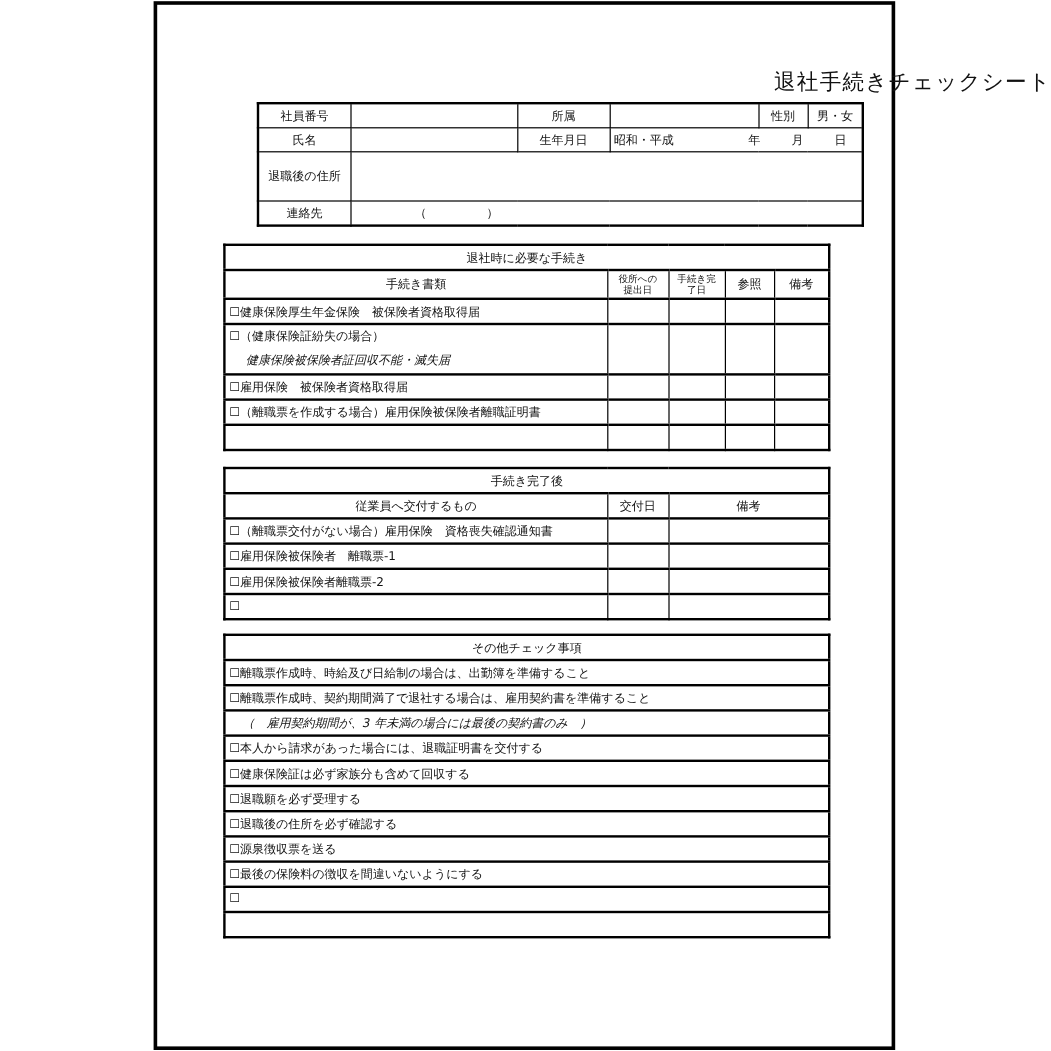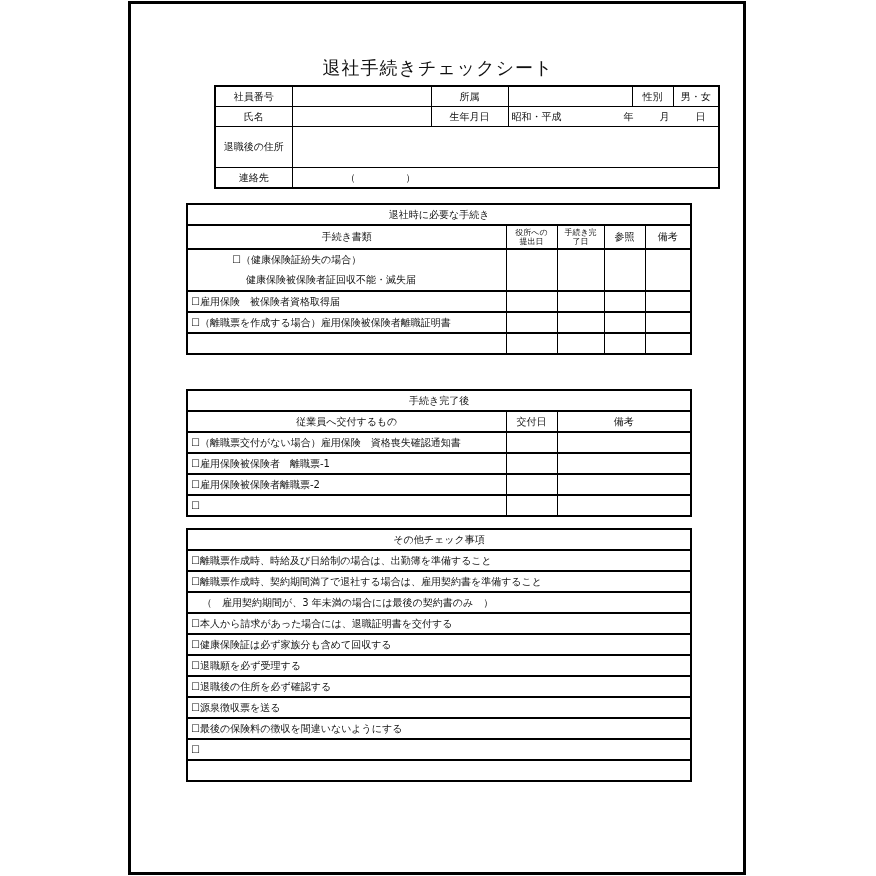--- a/index.html
+++ b/index.html
@@ -1,32 +1,32 @@
 <!DOCTYPE html>
 <html><head>
 <meta charset="utf-8">
 <style>
   html, body { margin: 0; padding: 0; background: #ffffff; }
   body { width: 876px; height: 876px; position: relative; overflow: hidden;
          font-family: "DejaVu Sans", "Liberation Sans", sans-serif; color: #111; }
   .page { position: absolute; left: 128px; top: 1px; width: 612px; height: 868px;
           border: 3px solid #000; background: #fff; }
-  .title { position: absolute; left: 0; top: 56px; width: 876px; text-align: center;
+  .title { position: absolute; left: 0; top: 56px; width: 876px; text-align: right;
            font-family: "DejaVu Serif", "Liberation Serif", serif; font-size: 18px; letter-spacing: 1px; }
   table { position: absolute; border-collapse: collapse; table-layout: fixed; font-size: 10px; }
   td { border: 1px solid #000; padding: 0 3px; height: 19px; white-space: nowrap; overflow: hidden; }
   table.t { border: 2px solid #000; }
   tr.thick-top td { border-top: 2px solid #000; }
   .c { text-align: center; }
   .l { text-align: left; }
   .small { font-size: 8px; line-height: 9px; }
   .tall { height: 40px; }
   .addr { height: 40px; }
-  .indent { padding-left: 14px; }
-  .line2 { display: block; line-height: 20px; margin-left: 41px; }
+  .indent { padding-left: 14px; font-style: italic; }
+  .line2 { display: block; line-height: 20px; }
 </style>
 </head>
 <body>
 
 <div class="page"></div>
 
 <div class="title">退社手続きチェックシート</div>
 
 <table class="t" style="left:186px; top:85px; width:504px;margin-left:28px;">
   <colgroup>
@@ -86,20 +86,27 @@
       <span>提出日</span>
     </td>
     <td class="c small">
       <span>手続き完</span><br>
       <span>了日</span>
     </td>
     <td class="c">参照</td>
     <td class="c">備考</td>
   </tr>
   <tr class="thick-top">
+    <td class="l">☐健康保険厚生年金保険　被保険者資格取得届</td>
+    <td></td>
+        <td></td>
+        <td></td>
+        <td></td>
+  </tr>
+  <tr class="thick-top">
     <td class="l tall">
       <span class="line2">☐（健康保険証紛失の場合）</span>
       <span class="line2 indent">健康保険被保険者証回収不能・滅失届</span>
     </td>
     <td></td>
         <td></td>
         <td></td>
         <td></td>
   </tr>
   <tr class="thick-top">

